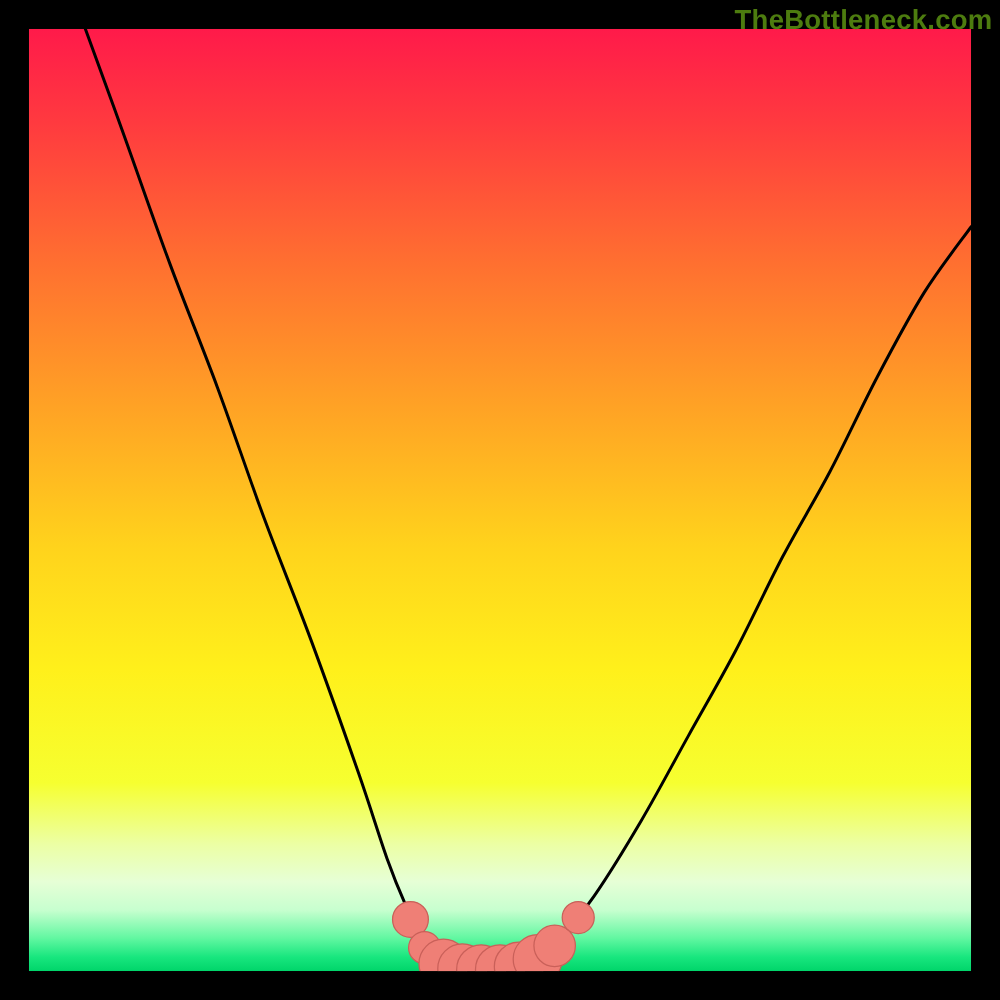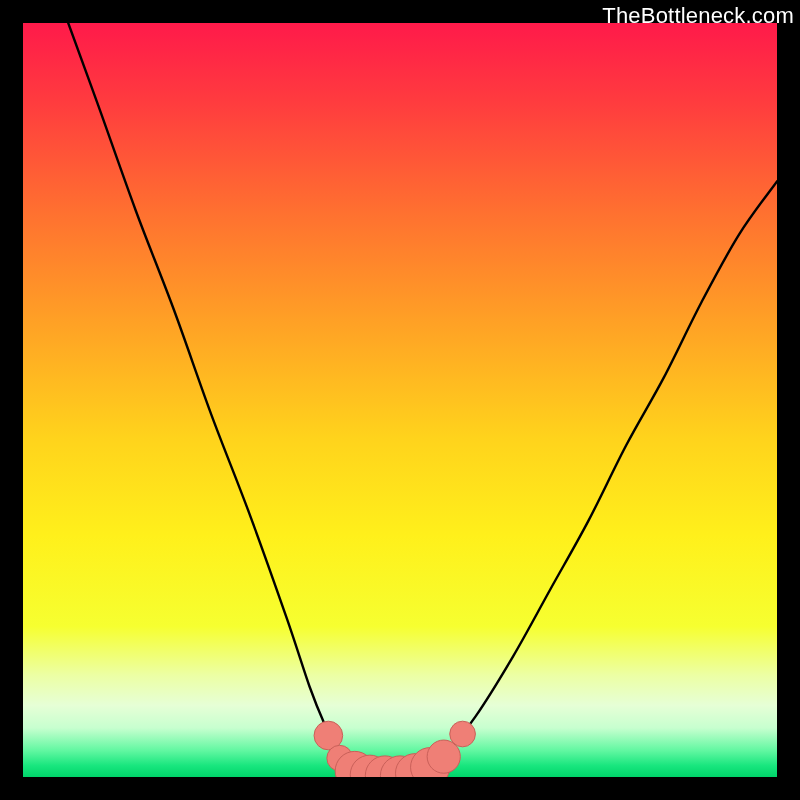--- a/index.html
+++ b/index.html
@@ -31,23 +31,23 @@
     inset: 0;
   }
   .curve-layer {
     position: absolute;
     inset: 0;
   }
   .watermark {
     position: absolute;
     top: 3px;
     right: 6px;
-    color: #ffffff;
+    color: #4d7c0f;
     font-size: 22px;
-    font-weight: 400;
+    font-weight: 700;
     letter-spacing: 0.2px;
     user-select: none;
   }
 </style>
 </head>
 <body>
 
 <div class="frame">
   <div class="plot-area">
 

